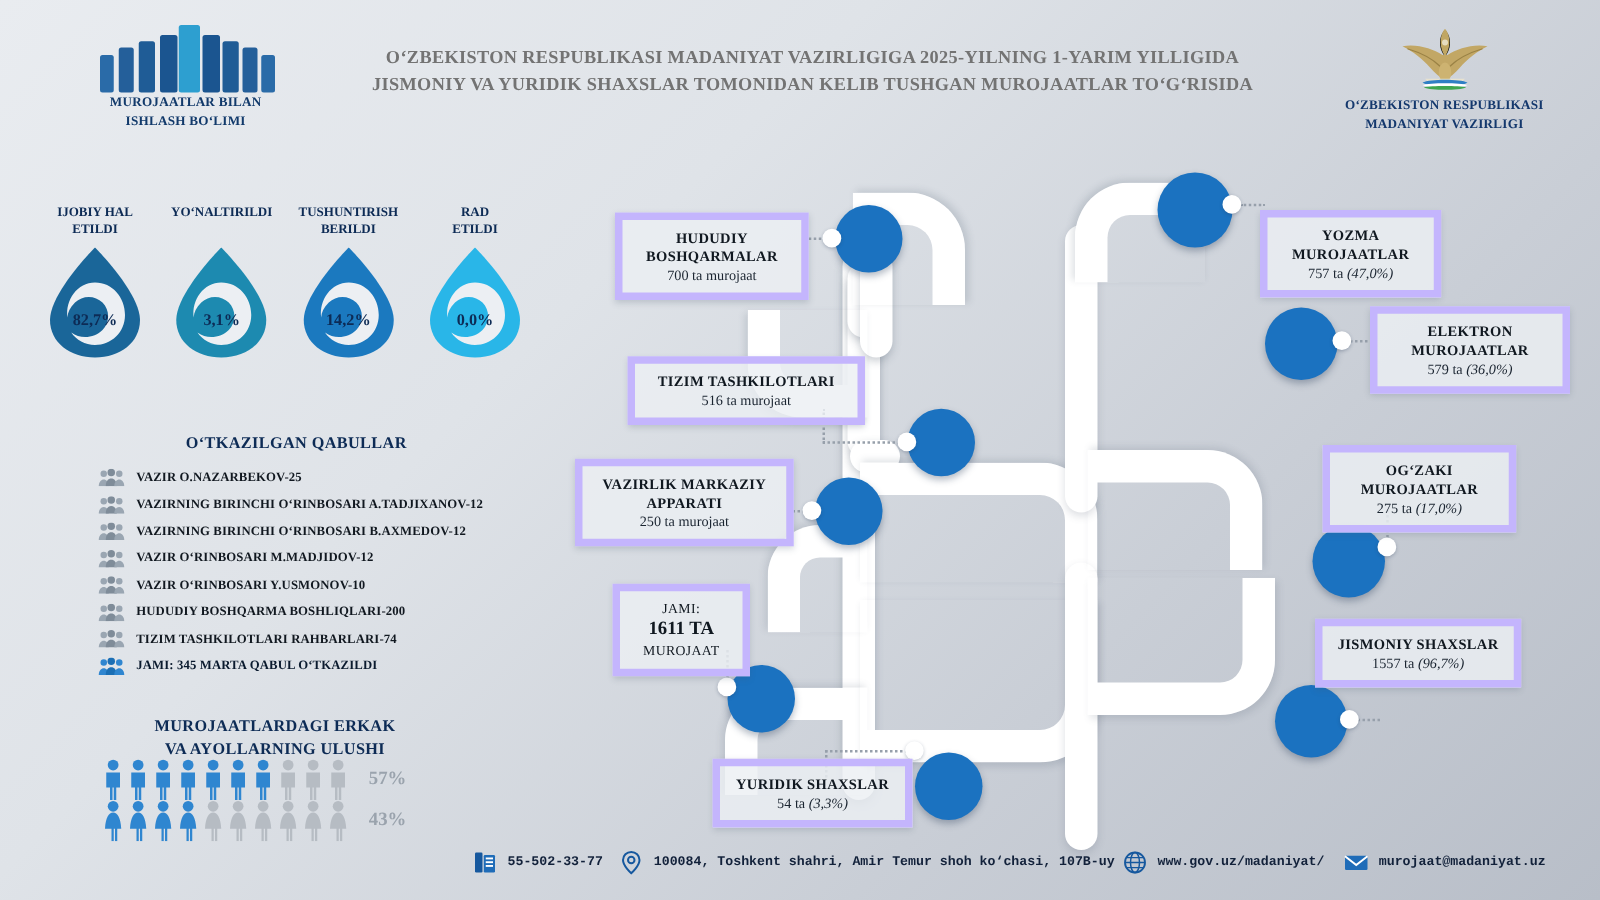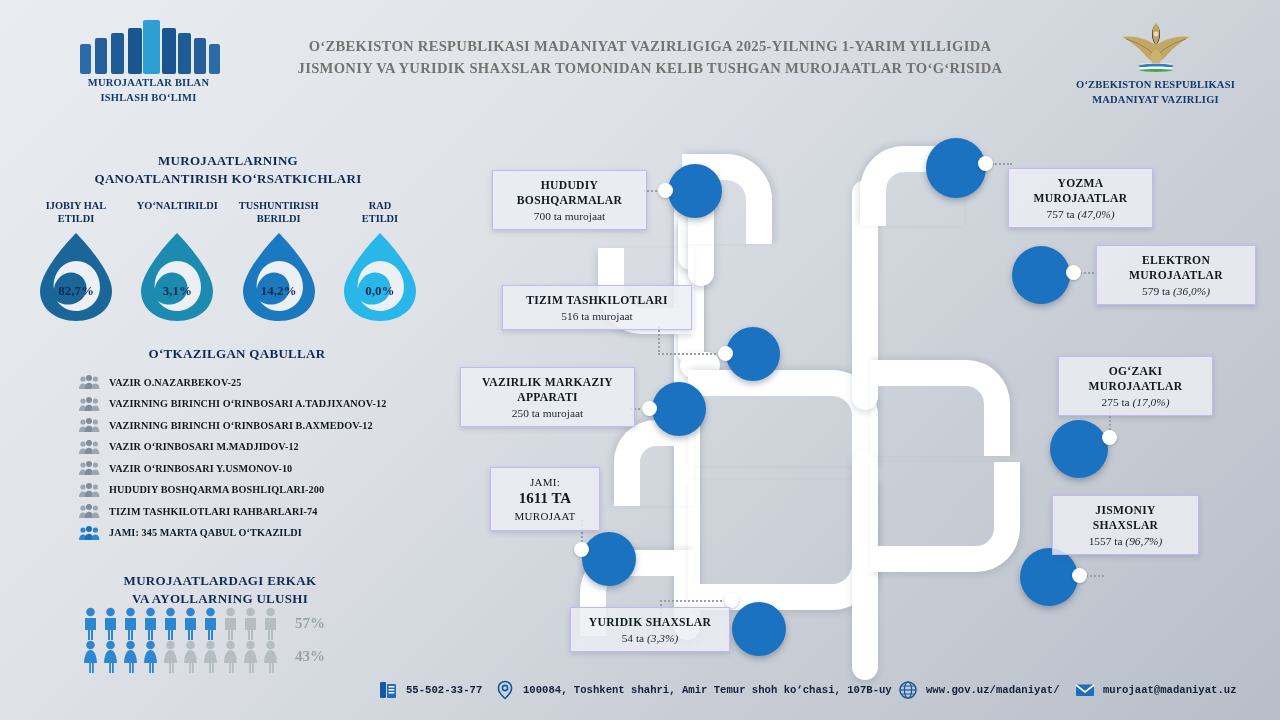--- a/index.html
+++ b/index.html
@@ -82,21 +82,21 @@
   }
   .dot {
     position:absolute; width:15px; height:15px; border-radius:50%;
     background:#fff; box-shadow:0 1px 3px rgba(40,60,90,.3); z-index:6;
   }
   .dash { position:absolute; z-index:4; }
   .dash.h { border-top:2px dotted #97a0ab; }
   .dash.v { border-left:2px dotted #97a0ab; }
 
   .box {
-    position:absolute; border:1px solid #c4b5fd; background:rgba(236,239,243,.82);
+    position:absolute; border:6px solid #c4b5fd; background:rgba(236,239,243,.82);
     text-align:center; padding:7px 10px; z-index:7;
     box-shadow:0 2px 5px rgba(70,85,105,.22);
   }
   .box .bt {
     font-weight:bold; font-size:11.6px; color:#101820; line-height:1.3; letter-spacing:.3px;
   }
   .box .bs { font-size:11.4px; color:#1a2430; margin-top:2px; }
   .box .bs em { font-style:italic; }
   .box.jami .bt { font-size:11px; font-weight:normal; }
   .box.jami .big { font-weight:bold; font-size:15px; color:#101820; line-height:1.3; }
@@ -152,24 +152,20 @@
             <circle cx="46" cy="20" r="2.4" fill="#e6dcc0"></circle>
           </g>
         </svg>
       </div>
       <div class="logo-cap gold">O‘ZBEKISTON RESPUBLIKASI</div>
       <div class="logo-cap gold">MADANIYAT VAZIRLIGI</div>
     </div>
   </div>
 
   <div class="satis">
-    <div class="sec-title">
-      <div>MUROJAATLARNING</div>
-      <div>QANOATLANTIRISH  KO‘RSATKICHLARI</div>
-    </div>
     <div class="drop-row">
 
       <div class="drop-col">
         <div class="drop-lab">
           <div>IJOBIY HAL</div>
           <div>ETILDI</div>
         </div>
         <div class="drop-wrap">
           <svg viewBox="0 0 88 92" width="88" height="92">
             <path d="M44 2 C44 2 80 38 80 60 C80 78 64 90 44 90 C24 90 8 78 8 60 C8 38 44 2 44 2 Z" fill="#1a6699"></path>
@@ -574,21 +570,21 @@
     </div>
 
     <div class="box" style="left:628px; top:236px; width:155px;">
       <div class="bt">OG‘ZAKI</div>
       <div class="bt">MUROJAATLAR</div>
       <div class="bs">
         <span>275  ta </span><em>(17,0%)</em>
       </div>
     </div>
 
-    <div class="box" style="left:622px; top:375px; width:147px;">
+    <div class="box" style="left:622px; top:375px; width:165px;">
       <div class="bt">JISMONIY  SHAXSLAR</div>
       <div class="bs">
         <span>1557  ta </span><em>(96,7%)</em>
       </div>
     </div>
 
   </div>
 
   <div class="footer">
 

